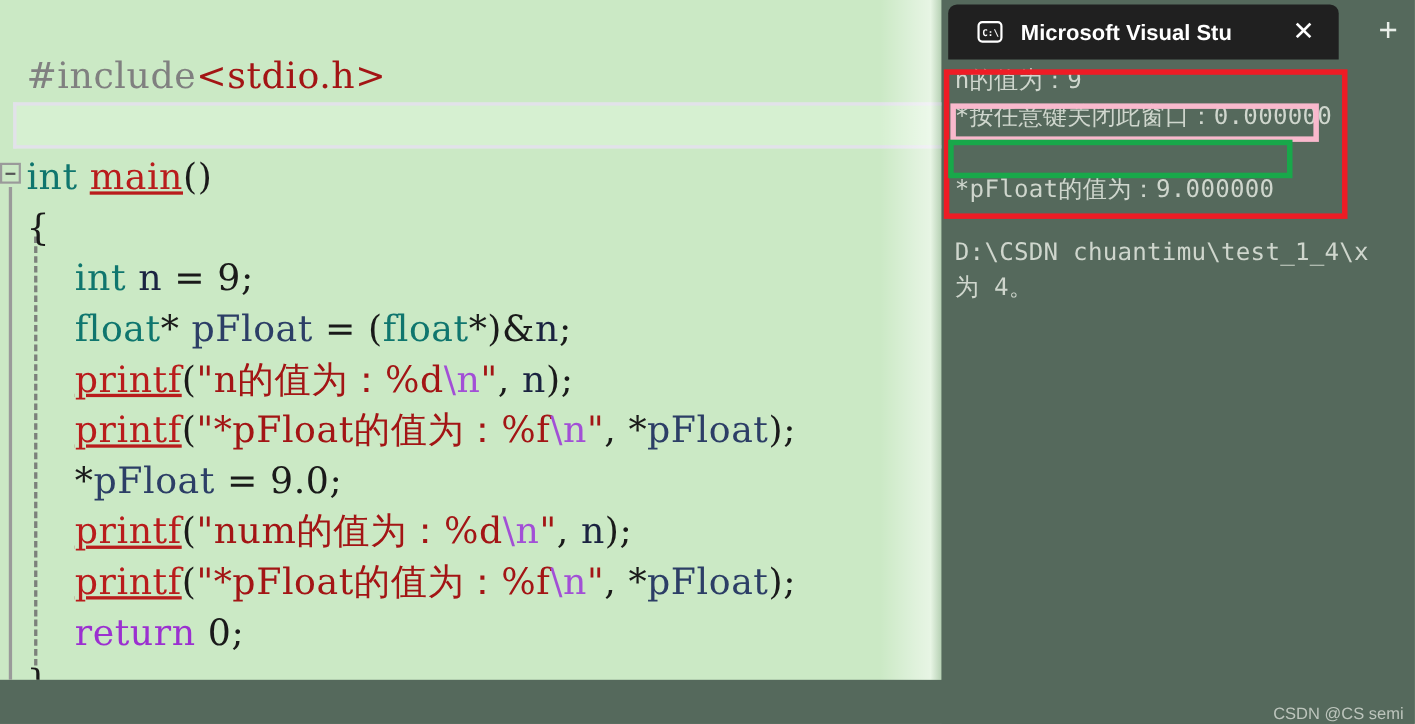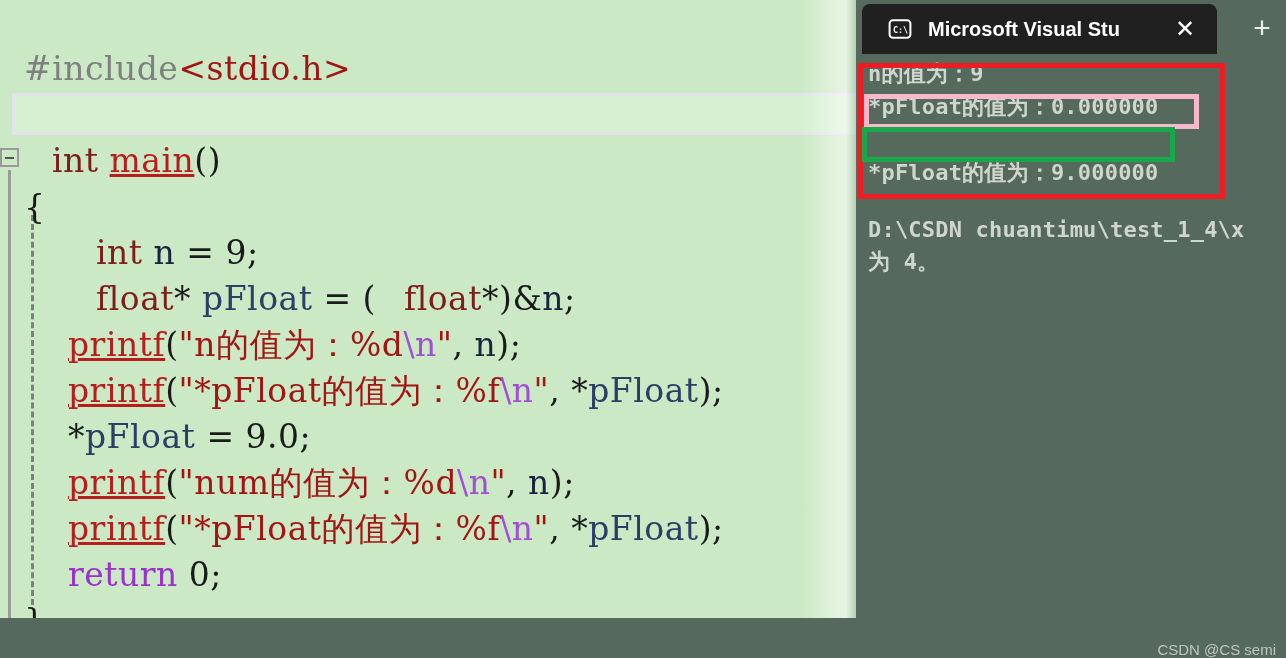--- a/index.html
+++ b/index.html
@@ -126,21 +126,21 @@
     left: 0;
     width: 900px;
     height: 46px;
     white-space: pre;
   }
   .ind1 { padding-left: 24px; }
   .ind3 { padding-left: 68px; }
 
   .k-pre   { color: #808080; }            
   .k-hdr   { color: #a31515; }            
-  .k-type  { color: #7f1d1d; margin-left: 28px; }            
+  .k-type  { color: #0f766e; }            
   .k-kw    { color: #9b30d0; }            
   .k-fn    { color: #b91c1c; text-decoration: underline; }            
   .k-id    { color: #2c3e66; }            
   .k-var   { color: #1a2340; }            
   .k-str   { color: #a31515; }            
   .k-esc   { color: #a24fd6; }            
   .k-num   { color: #1a1a1a; }            
   .k-pun   { color: #1a1a1a; }            
   .k-brace { color: #1a1a1a; }
 
@@ -224,21 +224,20 @@
   }
   .out-line {
     position: absolute;
     left: 12px;
     color: #cfd6cd;
     font-family: "DejaVu Sans Mono", "Liberation Mono", monospace;
     font-size: 22px;
     line-height: 32px;
     white-space: pre;
     letter-spacing: 0.2px;
-    font-weight: bold;
   }
 
   
   .anno {
     position: absolute;
     box-sizing: border-box;
     pointer-events: none;
   }
   #anno-red   { left: 2px;  top: 9px;   width: 367px; height: 136px; border: 5px solid #ee1c25; }
   #anno-pink  { left: 8px;  top: 40px;  width: 335px; height: 35px;  border: 5px solid #f9b9cd; }
@@ -286,21 +285,21 @@
           <text x="5" y="15.6" font-family="DejaVu Sans Mono, monospace" font-size="8.4" font-weight="bold" fill="#ffffff">C:\</text>
         </svg>
         <span id="tab-title">Microsoft Visual Studio 调试控制台</span>
         <span id="tab-close">✕</span>
       </div>
       <span id="newtab">+</span>
     </div>
 
     <div id="console-body">
       <div class="out-line" style="top:4px">n的值为：9</div>
-      <div class="out-line" style="top:37px">*pFloat的值为：0.000000</div>
+      <div class="out-line" style="top:37px">*按任意键关闭此窗口：0.000000</div>
       <div class="out-line" style="top:103px">*pFloat的值为：9.000000</div>
 
       <div class="out-line" style="top:160px">D:\CSDN chuantimu\test_1_4\x</div>
       <div class="out-line" style="top:192px">为 4。</div>
 
       <div class="anno" id="anno-red"></div>
       <div class="anno" id="anno-pink"></div>
       <div class="anno" id="anno-green"></div>
     </div>
 

